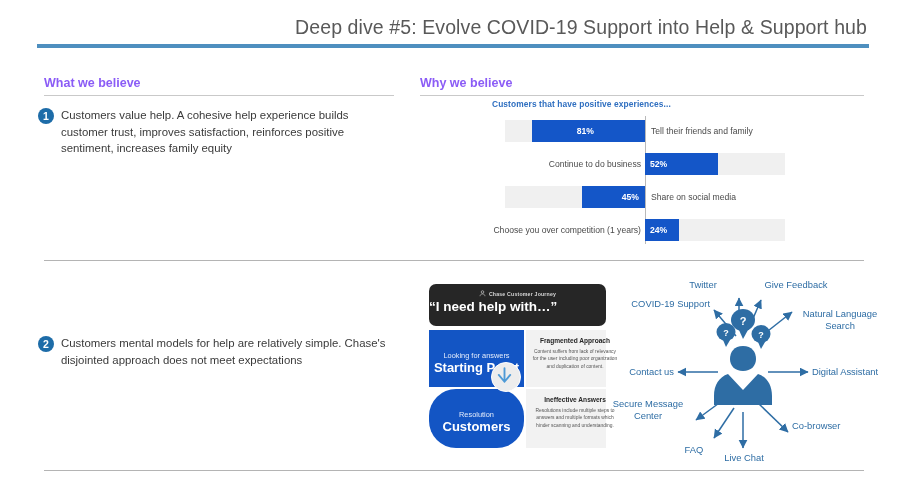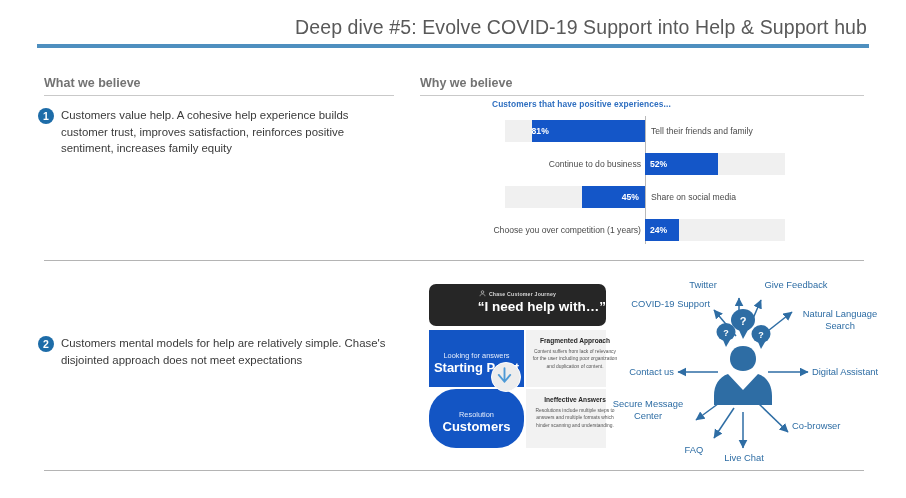--- a/index.html
+++ b/index.html
@@ -15,21 +15,21 @@
     position:absolute;left:47px;top:16px;width:820px;
     font-size:19.5px;color:#595959;letter-spacing:.1px;white-space:nowrap;text-align:right;
   }
   .title-rule{
     position:absolute;left:37px;top:44px;width:832px;height:4px;
     background:#4e8fbf;
   }
 
   
   .col-head{
-    position:absolute;font-size:12.5px;font-weight:bold;color:#737373;
+    position:absolute;font-size:12.5px;font-weight:bold;color:#8b5cf6;
   }
   .col-head.left{left:44px;top:76px;}
   .col-head.right{left:420px;top:76px;}
   .head-rule{position:absolute;height:1px;background:#c9c9c9;}
   .head-rule.left{left:44px;top:95px;width:350px;}
   .head-rule.right{left:420px;top:95px;width:444px;}
 
   
   .divider{position:absolute;left:44px;width:820px;height:1px;background:#b4b4b4;}
   .divider.mid{top:260px;}
@@ -78,21 +78,21 @@
   .j-head{
     position:absolute;left:0;top:0;width:177px;height:42px;
     background:#262626;border-radius:7px;
   }
   .j-head .brand{
     position:absolute;top:6px;left:0;width:177px;text-align:center;
     font-size:5.2px;font-weight:bold;color:#d8d8d8;letter-spacing:.2px;
   }
   .j-head .brand .pic{display:inline-block;vertical-align:-1px;margin-right:3px;}
   .j-head .q{
-    position:absolute;top:15px;left:0;width:177px;text-align:right;
+    position:absolute;top:15px;left:0;width:177px;text-align:left;
     font-size:13.5px;font-weight:bold;color:#ffffff;
   }
   .j-cell{position:absolute;}
   .j-blue{background:#1355c4;color:#fff;}
   .j-grey{background:#f2f2f2;}
   .j-blue .small{
     position:absolute;left:0;width:100%;text-align:center;top:21px;
     font-size:7.4px;color:#e4ecfb;
   }
   .j-blue .big{
@@ -147,21 +147,21 @@
     <div class="txt">Customers mental models for help are relatively simple. Chase's disjointed approach does not meet expectations</div>
   </div>
 
   <div class="chart">
     <div class="chart-sub">Customers that have positive experiences...</div>
     <div class="axis"></div>
     <div id="chart-rows">
         <div class="row left" style="top: 24px;">
           <div class="track" style="left: 85px; width: 140px;"></div>
           <div class="fill" style="left: 111.6px; width: 113.4px;"></div>
-          <div class="val" style="left: 111.6px; width: 107.4px; text-align: left;">81%</div>
+          <div class="val" style="left: 111.6px; width: 107.4px; text-align: center;">81%</div>
           <div class="cat">Tell their friends and family</div>
         </div>
         <div class="row right" style="top: 57px;">
           <div class="track" style="left: 225px; width: 140px;"></div>
           <div class="fill" style="left: 225px; width: 72.8px;"></div>
           <div class="val" style="left: 230px; text-align: left;">52%</div>
           <div class="cat">Continue to do business</div>
         </div>
         <div class="row left" style="top: 90px;">
           <div class="track" style="left: 85px; width: 140px;"></div>

